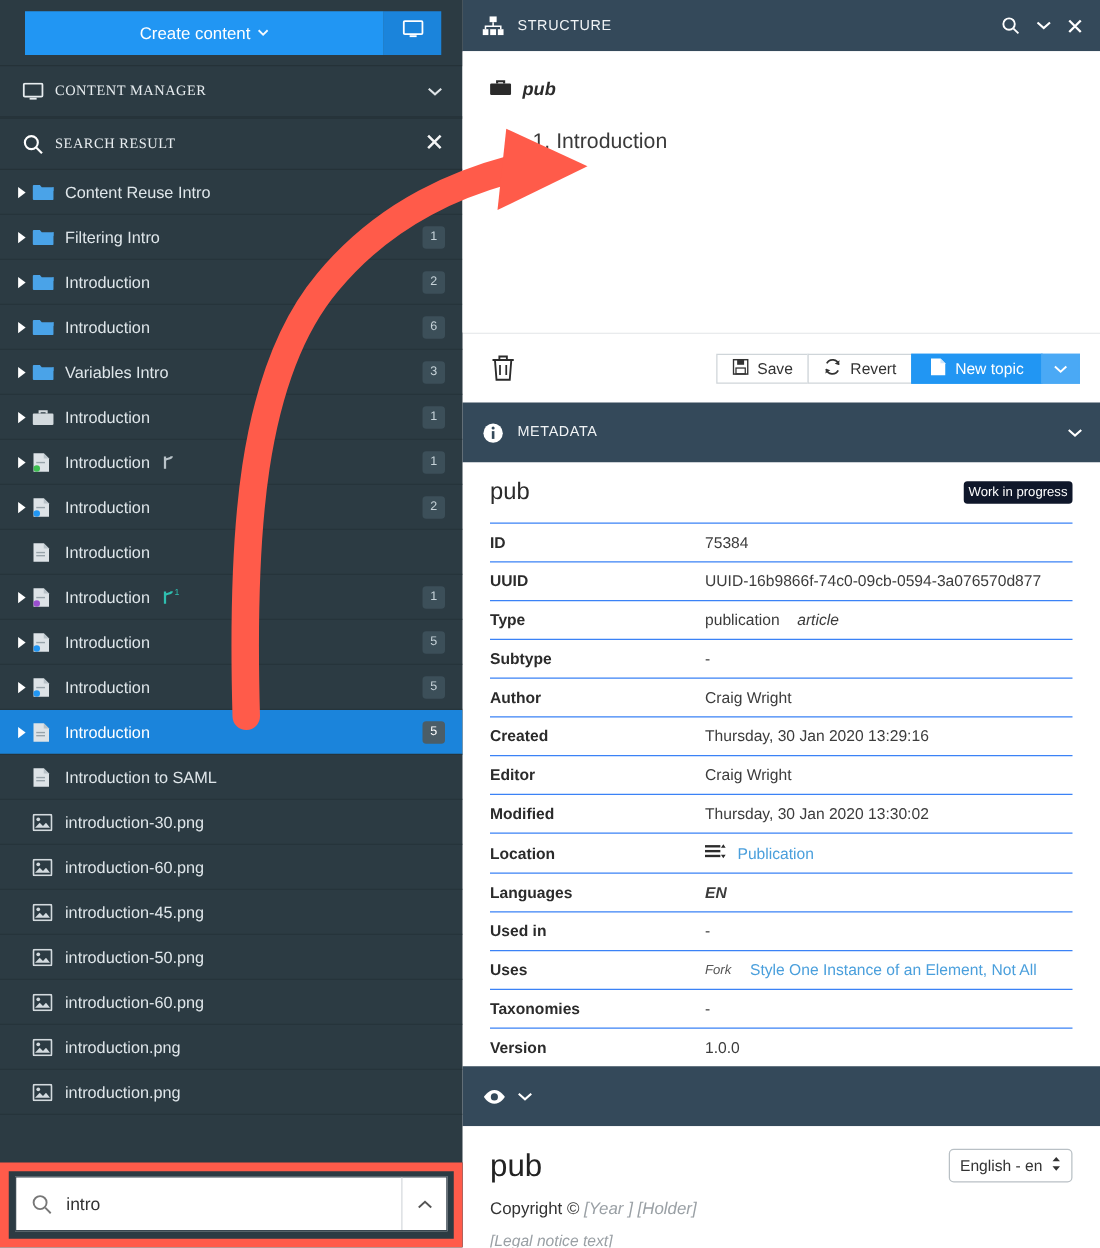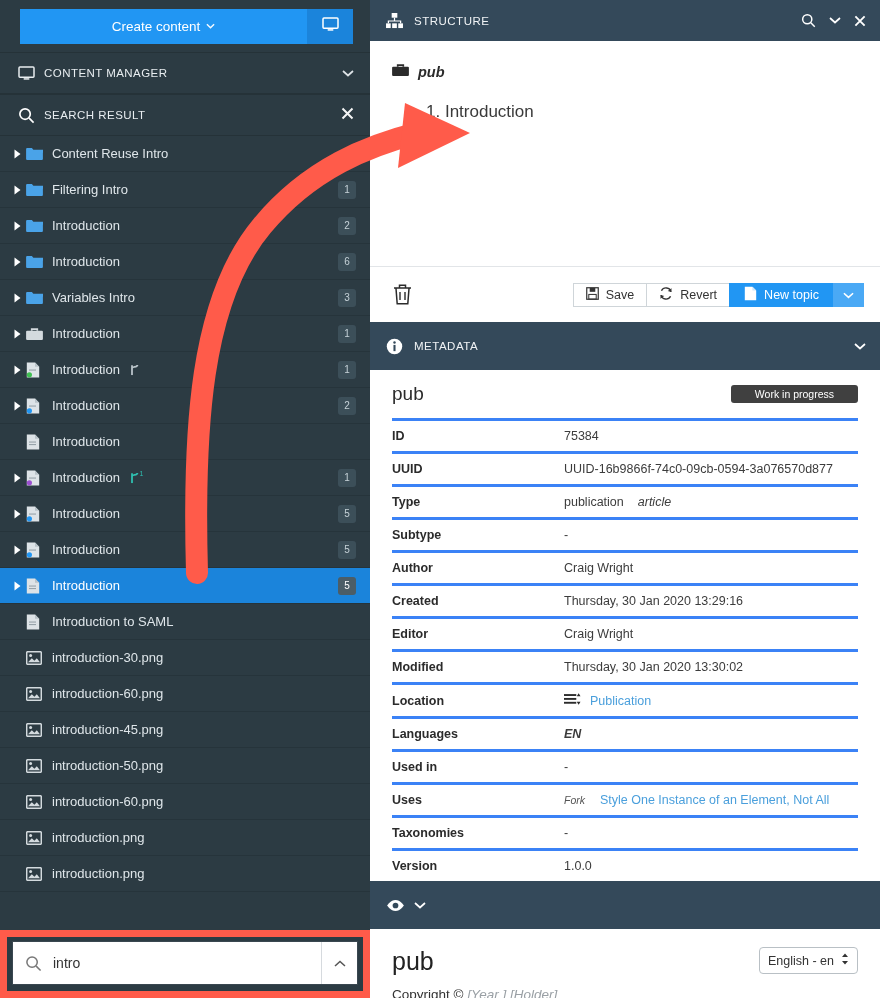--- a/index.html
+++ b/index.html
@@ -37,20 +37,21 @@
     cursor: pointer;
   }
   .sb-section {
     height: 42px; flex: 0 0 42px;
     display: flex; align-items: center;
     padding: 0 16px 0 18px;
     border-top: 1px solid #253238;
     border-bottom: 1px solid #253238;
     color: #e8edf0; font-size: 11.5px; letter-spacing: .45px;
     cursor: pointer;
+    font-family: Liberation Serif, serif;
   }
   .sb-section .sicon { width: 26px; display: flex; align-items: center; }
   .sb-section .stitle { flex: 1; }
   .sb-section .schev { opacity: .95; font-size: 12px; }
 
   .tree { flex: 1; overflow: hidden; }
   .trow {
     height: 36px; display: flex; align-items: center;
     padding-left: 8px; padding-right: 14px;
     border-bottom: 1px solid #26343b;
@@ -133,25 +134,25 @@
   }
   .tbtn.primary { background: #2196f3; border-color: #2196f3; color: #fff; padding: 0 14px; }
   .tbtn.caretbtn { background: #4aa9f5; border-color: #4aa9f5; color: #fff; padding: 0 9px; }
   .trash { cursor: pointer; display: flex; align-items: center; }
 
   
   .meta-body { flex: 0 0 auto; background: #fff; padding: 0 22px; }
   .meta-title-row { display: flex; align-items: center; height: 48px; }
   .meta-title { font-size: 19px; color: #2b2b2b; flex: 1; }
   .wip-badge {
-    background: #404040; color: #fff; font-size: 10.5px;
-    padding: 3px 24px; border-radius: 3px;
+    background: #0f172a; color: #fff; font-size: 10.5px;
+    padding: 3px 4px; border-radius: 3px;
   }
   table.meta { width: 100%; border-collapse: collapse; }
-  table.meta tr { border-top: 3px solid #3b82f6; }
+  table.meta tr { border-top: 1px solid #3b82f6; }
   table.meta td { padding: 8px 0; font-size: 12.5px; vertical-align: middle; }
   table.meta td.k { width: 172px; font-weight: bold; color: #2b2b2b; }
   table.meta td.v { color: #3c3c3c; }
   .v-em { font-style: italic; }
   .v-bolditalic { font-style: italic; font-weight: bold; }
   .link { color: #4a9fdc; cursor: pointer; }
   .pre-label { font-size: 10.5px; font-style: italic; color: #555; margin-right: 6px; }
   .loc-cell { display: flex; align-items: center; gap: 9px; }
 
   

